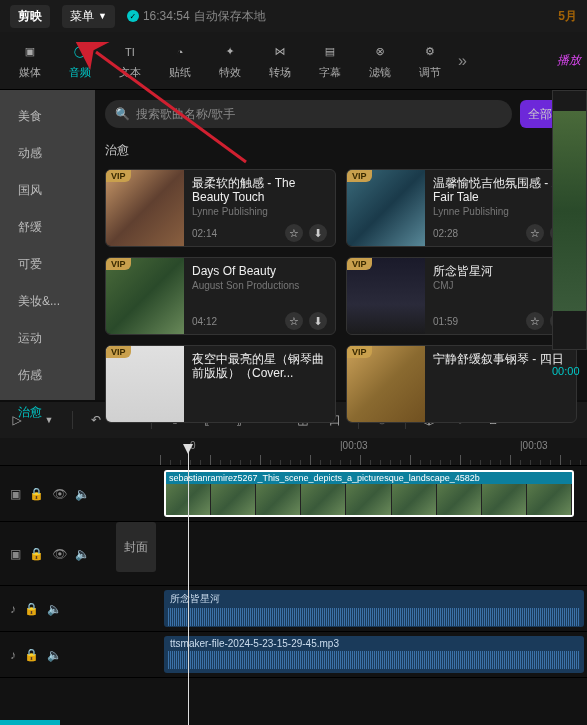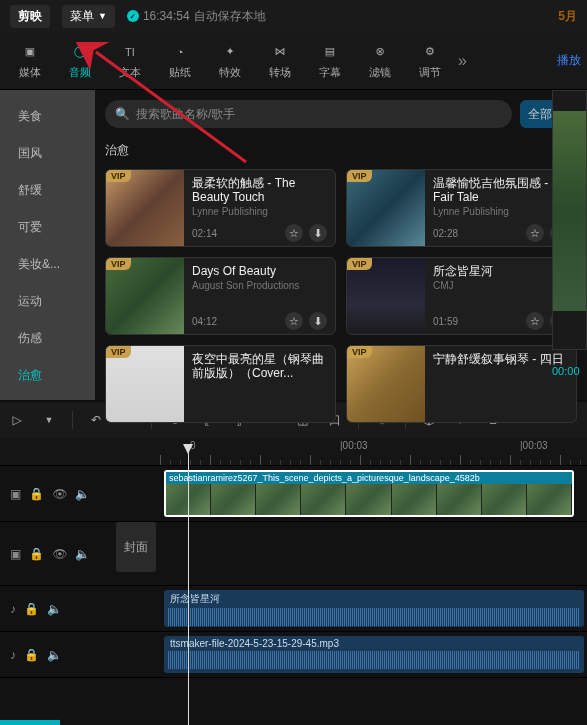--- a/index.html
+++ b/index.html
@@ -85,23 +85,24 @@
   width: 20px; height: 20px;
   display: flex; align-items: center; justify-content: center;
 }
 .tool-more {
   color: #888;
   font-size: 16px;
   margin-left: 2px;
 }
 .preview-label {
   margin-left: auto;
-  color: #3b82f6;
+  color: #d946ef;
   writing-mode: horizontal-tb;
   padding-left: 10px;
+  font-style: italic;
 }
 
 
 .main {
   display: flex;
   height: 310px;
 }
 .sidebar {
   width: 95px;
   background: #404040;
@@ -131,21 +132,21 @@
   background: #2a2a2a;
   border-radius: 14px;
   height: 28px;
   display: flex;
   align-items: center;
   padding: 0 10px;
   color: #888;
   gap: 6px;
 }
 .filter-btn {
-  background: #0c4a6e;
+  background: #6d28d9;
   border-radius: 6px;
   height: 28px;
   padding: 0 8px;
   display: flex;
   align-items: center;
   gap: 4px;
   color: #ccc;
 }
 .cat-label {
   color: #ccc;
@@ -458,20 +459,21 @@
       <div class="tool-icon">⚙</div>
       <span>调节</span>
     </div>
     <div class="tool-more">»</div>
     <div class="preview-label">播放</div>
   </div>
 
 <div class="main">
   <div class="sidebar" id="sidebar">
       <div class="side-item">美食</div>
+      <div class="side-item">动感</div>
       <div class="side-item">国风</div>
       <div class="side-item">舒缓</div>
       <div class="side-item">可爱</div>
       <div class="side-item">美妆&amp;...</div>
       <div class="side-item">运动</div>
       <div class="side-item">伤感</div>
       <div class="side-item active">治愈</div>
     </div>
   <div class="content">
     <div class="search-row">

